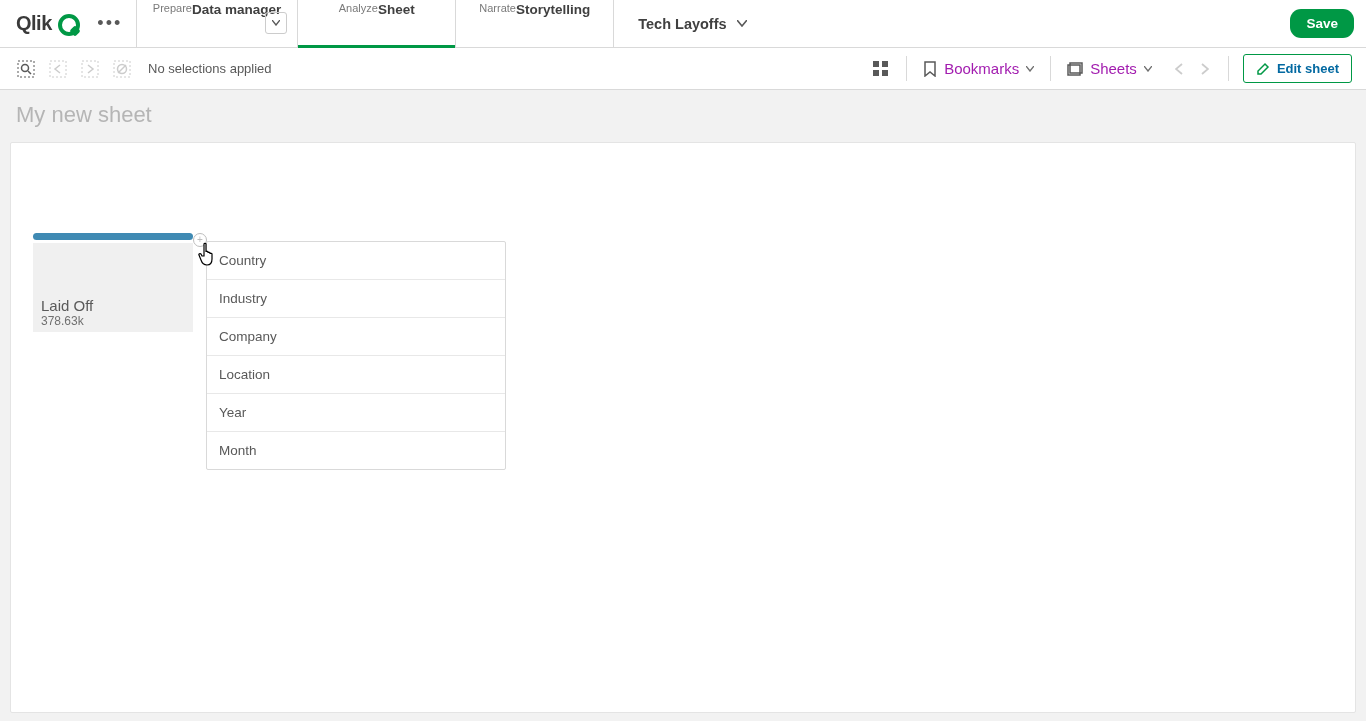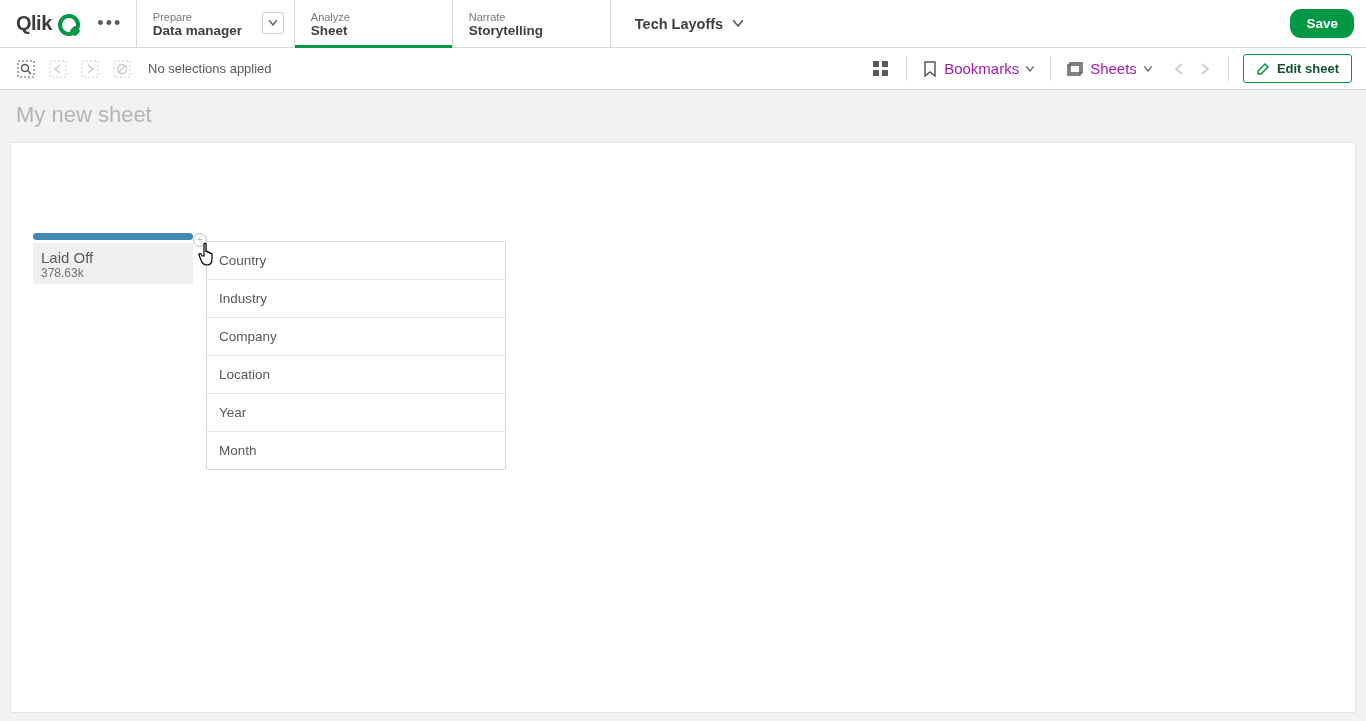--- a/index.html
+++ b/index.html
@@ -69,21 +69,21 @@
     letter-spacing: 2px;
     cursor: pointer;
   }
 
   .nav-tab {
     border-left: 1px solid #d9d9d9;
     padding: 2px 16px 0 16px;
     min-width: 158px;
     position: relative;
     display: flex;
-    flex-direction: column;
+    flex-direction: row;
     justify-content: center;
     cursor: pointer;
   }
   .nav-tab .nav-small {
     font-size: 11px;
     color: #7a7a7a;
   }
   .nav-tab .nav-big {
     font-size: 13.5px;
     color: #404040;
@@ -218,21 +218,21 @@
     align-items: center;
     justify-content: center;
     color: #cccccc;
     font-size: 14px;
   }
   .edit-sheet-btn {
     display: flex;
     align-items: center;
     gap: 7px;
     border: 1px solid #009845;
-    color: #14532d;
+    color: #0369a1;
     font-size: 13px;
     font-weight: 600;
     border-radius: 3px;
     padding: 6px 12px;
     margin: 4px 8px;
     cursor: pointer;
     background: #fff;
   }
 
   
@@ -265,20 +265,21 @@
     width: 160px;
   }
   .kpi-body {
     background: #f0f0f0;
     padding: 6px 8px 4px 8px;
     margin-top: 3px;
   }
   .kpi-label {
     font-size: 15px;
     color: #5a5a5a;
+    margin-top: 48px;
   }
   .kpi-value {
     font-size: 12px;
     color: #707070;
   }
   .kpi-add {
     position: absolute;
     right: -14px;
     top: 0px;
     width: 14px;

